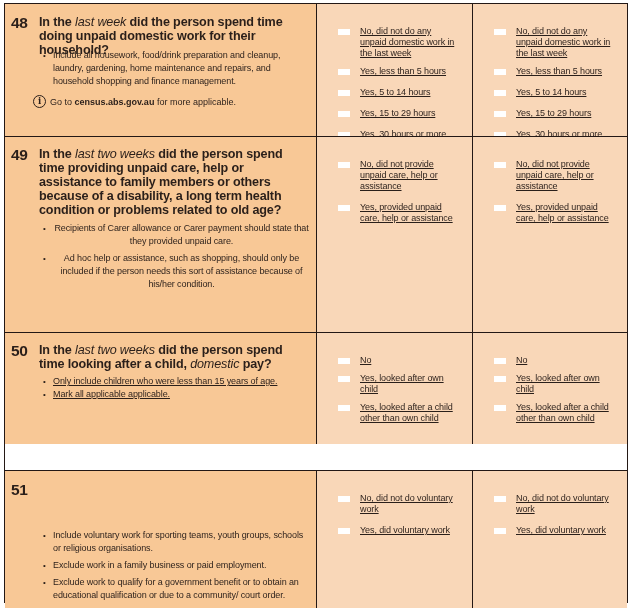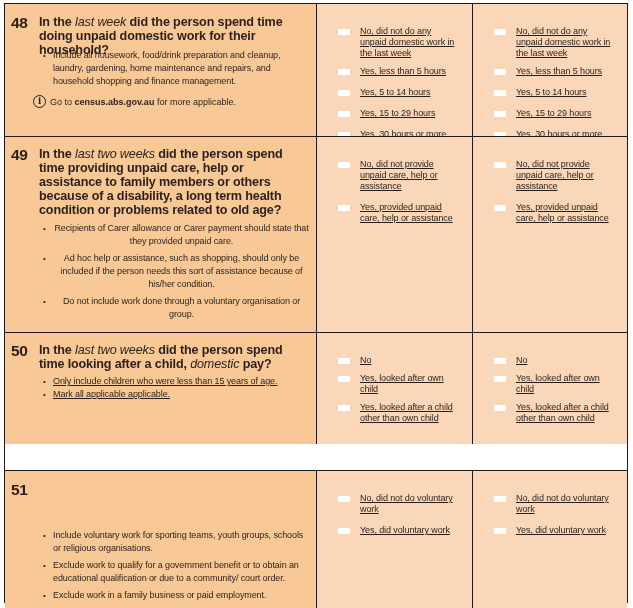--- a/index.html
+++ b/index.html
@@ -78,21 +78,20 @@
     </div>
   </div>
 
   <div class="row" style="top:132px; height:196px;">
     <div class="qcell">
       <div class="qnum" style="top:9px;">49</div>
       <div class="qtext" style="top:10px;"><span>In the </span><i>last two weeks</i><span> did the person spend time providing unpaid care, help or assistance to family members or others because of a disability, a long term health condition or problems related to old age?</span></div>
       <ul class="notes" style="top:85px;text-align:center;">
         <li>Recipients of Carer allowance or Carer payment should state that they provided unpaid care.</li>
         <li>Ad hoc help or assistance, such as shopping, should only be included if the person needs this sort of assistance because of his/her condition.</li>
-        <li>Do not include work done through a voluntary organisation or group.</li>
       </ul>
     </div>
     <div class="acell p1">
       <ul class="opts opt-spacing-q49">
         <li class="opt"><span class="box"></span><span>No, did not provide unpaid care, help or assistance</span></li>
         <li class="opt"><span class="box"></span><span>Yes, provided unpaid care, help or assistance</span></li>
       </ul>
     </div>
     <div class="acell p2">
       <ul class="opts opt-spacing-q49">
@@ -125,22 +124,22 @@
         <li class="opt"><span class="box"></span><span>Yes, looked after a child other than own child</span></li>
       </ul>
     </div>
   </div>
 
   <div class="row" style="top:466px; height:157px;">
     <div class="qcell">
       <div class="qnum" style="top:10px;">51</div>
       <ul class="notes" style="top:58px;">
         <li>Include voluntary work for sporting teams, youth groups, schools or religious organisations.</li>
+        <li>Exclude work in a family business or paid employment.</li>
         <li>Exclude work to qualify for a government benefit or to obtain an educational qualification or due to a community/ court order.</li>
-        <li>Exclude work in a family business or paid employment.</li>
       </ul>
     </div>
     <div class="acell p1">
       <ul class="opts opt-spacing-q51">
         <li class="opt"><span class="box"></span><span>No, did not do voluntary work</span></li>
         <li class="opt"><span class="box"></span><span>Yes, did voluntary work</span></li>
       </ul>
     </div>
     <div class="acell p2">
       <ul class="opts opt-spacing-q51">

